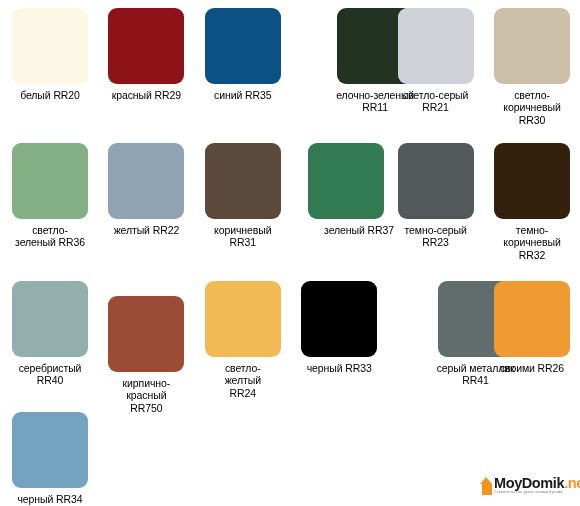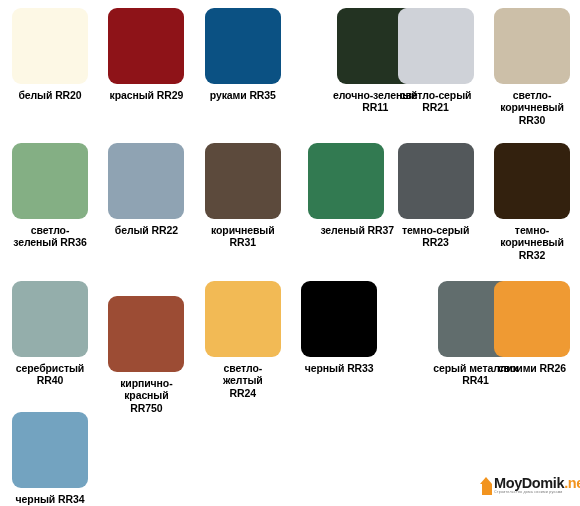--- a/index.html
+++ b/index.html
@@ -35,21 +35,21 @@
     width: 76px;
     height: 76px;
     margin: 0 auto;
     border-radius: 9px;
   }
 
   .swatch-label {
     margin-top: 5px;
     font-family: "Liberation Sans", sans-serif;
     font-size: 10.5px;
-    font-weight: bold;
+    font-weight: normal;
     line-height: 12.4px;
     color: #000000;
     letter-spacing: -0.1px;
     white-space: pre-line;
   }
 
   
   #watermark {
     position: absolute;
     left: 479px;
@@ -115,21 +115,21 @@
     <div class="swatch-cell" style="left: 2px; top: 8px;">
       <div class="swatch-chip" style="background: rgb(253, 248, 229);"></div>
       <div class="swatch-label">белый RR20</div>
     </div>
     <div class="swatch-cell" style="left: 98.4px; top: 8px;">
       <div class="swatch-chip" style="background: rgb(142, 19, 24);"></div>
       <div class="swatch-label">красный RR29</div>
     </div>
     <div class="swatch-cell" style="left: 194.8px; top: 8px;">
       <div class="swatch-chip" style="background: rgb(11, 81, 131);"></div>
-      <div class="swatch-label">руками RR35</div>
+      <div class="swatch-label">синий RR35</div>
     </div>
     <div class="swatch-cell" style="left: 291.2px; top: 8px; margin-left: 36px;">
       <div class="swatch-chip" style="background: rgb(35, 51, 34);"></div>
       <div class="swatch-label">елочно-зеленый
 RR11</div>
     </div>
     <div class="swatch-cell" style="left: 387.6px; top: 8px;">
       <div class="swatch-chip" style="background: rgb(207, 210, 216);"></div>
       <div class="swatch-label">светло-серый
 RR21</div>
@@ -140,21 +140,21 @@
 коричневый
 RR30</div>
     </div>
     <div class="swatch-cell" style="left: 2px; top: 143px;">
       <div class="swatch-chip" style="background: rgb(132, 175, 132);"></div>
       <div class="swatch-label">светло-
 зеленый RR36</div>
     </div>
     <div class="swatch-cell" style="left: 98.4px; top: 143px;">
       <div class="swatch-chip" style="background: rgb(143, 163, 179);"></div>
-      <div class="swatch-label">белый RR22</div>
+      <div class="swatch-label">желтый RR22</div>
     </div>
     <div class="swatch-cell" style="left: 194.8px; top: 143px;">
       <div class="swatch-chip" style="background: rgb(92, 74, 60);"></div>
       <div class="swatch-label">коричневый
 RR31</div>
     </div>
     <div class="swatch-cell" style="left: 298px; top: 143px; text-align: right;">
       <div class="swatch-chip" style="background: rgb(50, 122, 81);"></div>
       <div class="swatch-label">зеленый RR37</div>
     </div>

